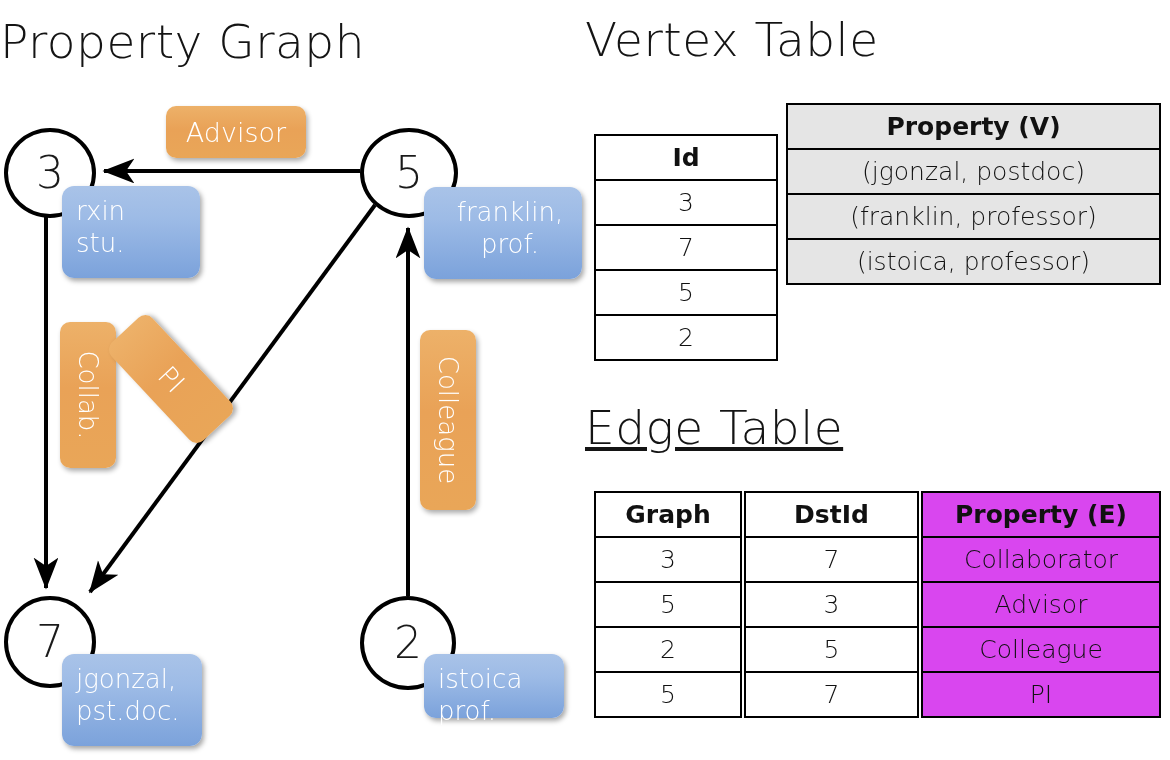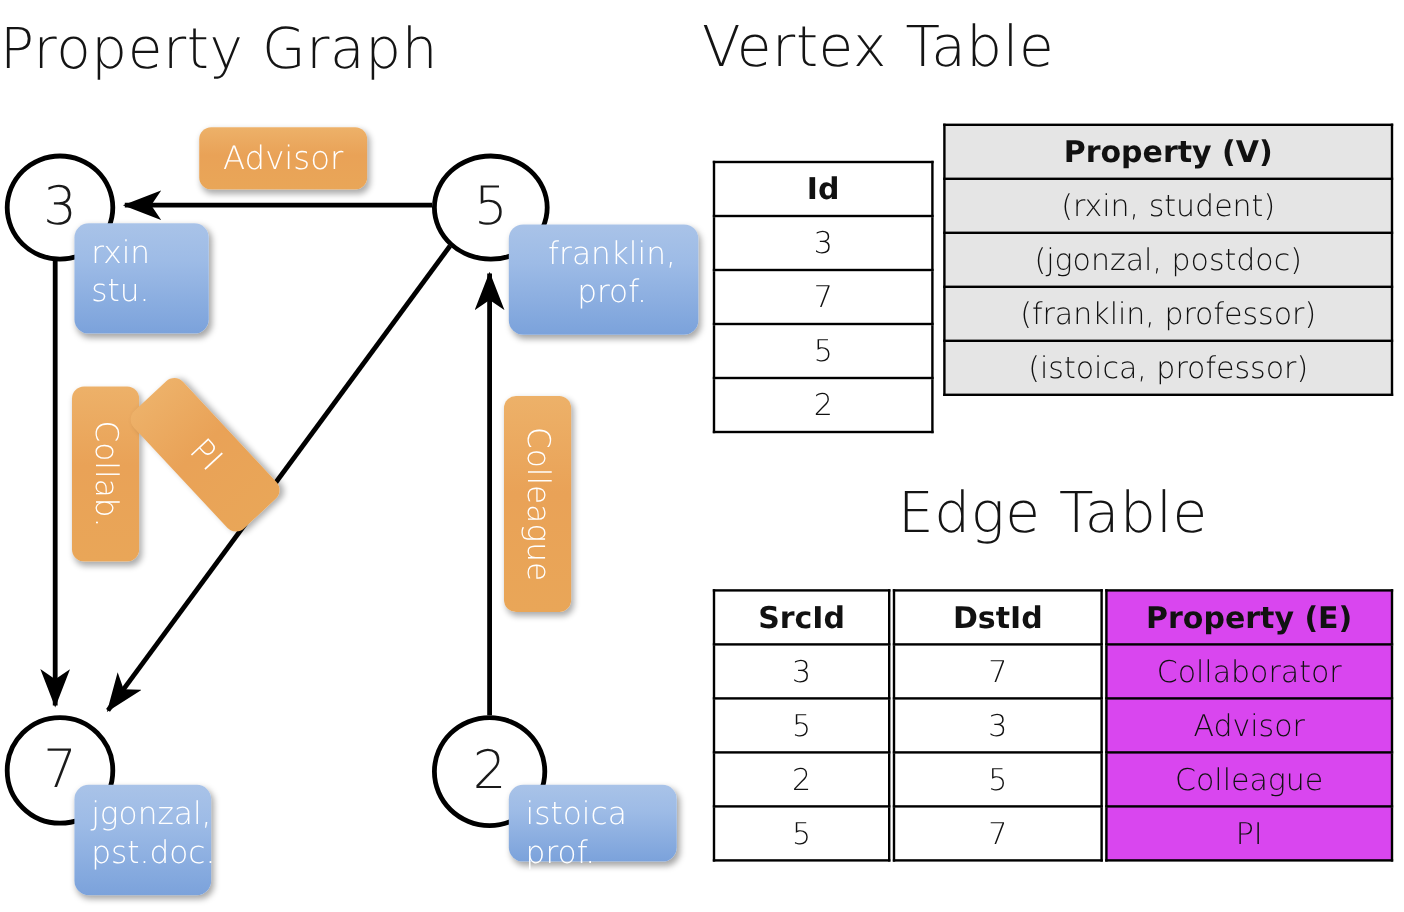--- a/index.html
+++ b/index.html
@@ -20,21 +20,21 @@
   .title {
     position: absolute;
     font-family: "DejaVu Sans", sans-serif;
     font-weight: 300;
     color: #141414;
     white-space: nowrap;
     letter-spacing: .5px;
   }
   #title-property-graph { left: 0; top: 14px; width: 585px; font-size: 47px; }
   #title-vertex-table  { left: 585px; top: 12px; width: 585px; font-size: 47px; }
-  #title-edge-table    { left: 585px; top: 400px; width: 585px; text-align: center; font-size: 47px; }
+  #title-edge-table    { left: 585px; top: 400px; width: 585px; text-align: left; font-size: 47px; text-decoration: underline; }
 
   
   #graph-panel {
     position: absolute;
     left: 0; top: 0;
     width: 585px; height: 760px;
   }
   #graph-edges {
     position: absolute;
     left: 0; top: 0;
@@ -72,23 +72,23 @@
     box-shadow: 2px 3px 5px rgba(0,0,0,.35);
     color: #ffffff;
     font-family: "DejaVu Sans", sans-serif;
     font-weight: 300;
     font-size: 26px;
     line-height: 1.22;
     padding: 10px 0 10px 14px;
     box-sizing: border-box;
     z-index: 5;
   }
-  #prop-rxin      { left: 62px;  top: 186px; width: 112px; height: 92px; }
+  #prop-rxin      { left: 62px;  top: 186px; width: 138px; height: 92px; }
   #prop-franklin  { left: 424px; top: 187px; width: 158px; height: 92px; text-align: center; }
-  #prop-jgonzal   { left: 62px;  top: 654px; width: 114px; height: 92px; }
+  #prop-jgonzal   { left: 62px;  top: 654px; width: 140px; height: 92px; }
   #prop-istoica   { left: 424px; top: 654px; width: 140px; height: 64px; }
 
   
   .edge-label {
     position: absolute;
     border-radius: 10px;
     background: linear-gradient(to bottom, #edb169 0%, #e9a257 45%, #e9a658 100%);
     box-shadow: 2px 3px 5px rgba(0,0,0,.33);
     color: #ffffff;
     font-family: "DejaVu Sans", sans-serif;
@@ -246,40 +246,37 @@
       </tr>
 </tbody>
   </table>
 
 <table class="tbl" id="vertex-prop-table">
   <tbody>
       <tr>
     <th class="fill-blue">Property (V)</th>
   </tr>
   <tr>
-        <td class="fill-blue">(rxin, student)</td>
-      </tr>
-  <tr>
         <td class="fill-blue">(jgonzal, postdoc)</td>
       </tr>
   <tr>
         <td class="fill-blue">(franklin, professor)</td>
       </tr>
   <tr>
         <td class="fill-blue">(istoica, professor)</td>
       </tr>
 </tbody>
   </table>
 
 <div id="title-edge-table" class="title">Edge Table</div>
 
 <table class="tbl" id="edge-src-table">
   <tbody>
       <tr>
-    <th>SrcId</th>
+    <th>Graph</th>
   </tr>
   <tr>
         <td>3</td>
       </tr>
   <tr>
         <td>5</td>
       </tr>
   <tr>
         <td>2</td>
       </tr>

